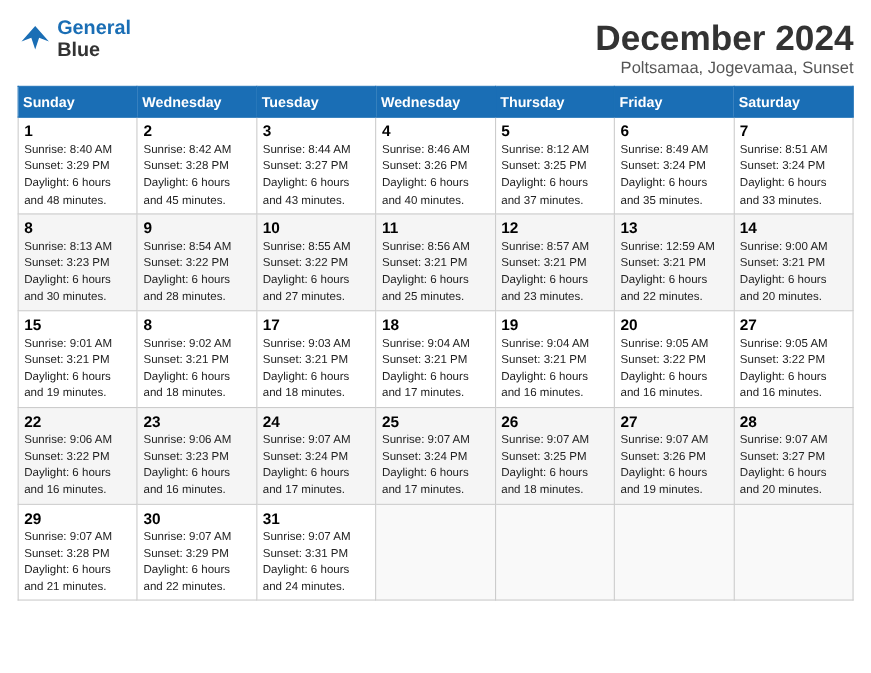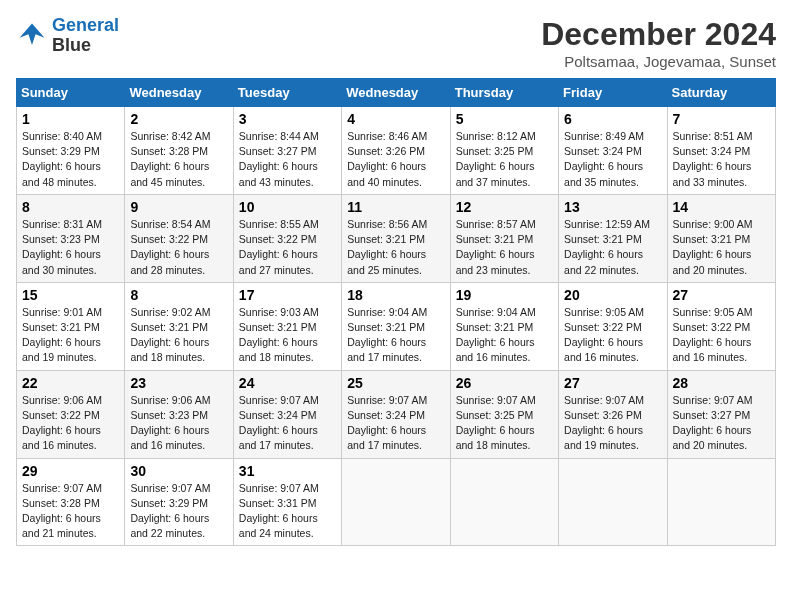--- a/index.html
+++ b/index.html
@@ -173,21 +173,21 @@
           <div>Sunrise: 8:51 AM</div>
           <div>Sunset: 3:24 PM</div>
           <div>Daylight: 6 hours and 33 minutes.</div>
         </div>
       </td>
       </tr>
       <tr>
         <td>
         <span class="day-number">8</span>
         <div class="day-info">
-          <div>Sunrise: 8:31 AM</div>
+          <div>Sunrise: 8:13 AM</div>
           <div>Sunset: 3:23 PM</div>
           <div>Daylight: 6 hours and 30 minutes.</div>
         </div>
       </td>
         <td>
         <span class="day-number">9</span>
         <div class="day-info">
           <div>Sunrise: 8:54 AM</div>
           <div>Sunset: 3:22 PM</div>
           <div>Daylight: 6 hours and 28 minutes.</div>

